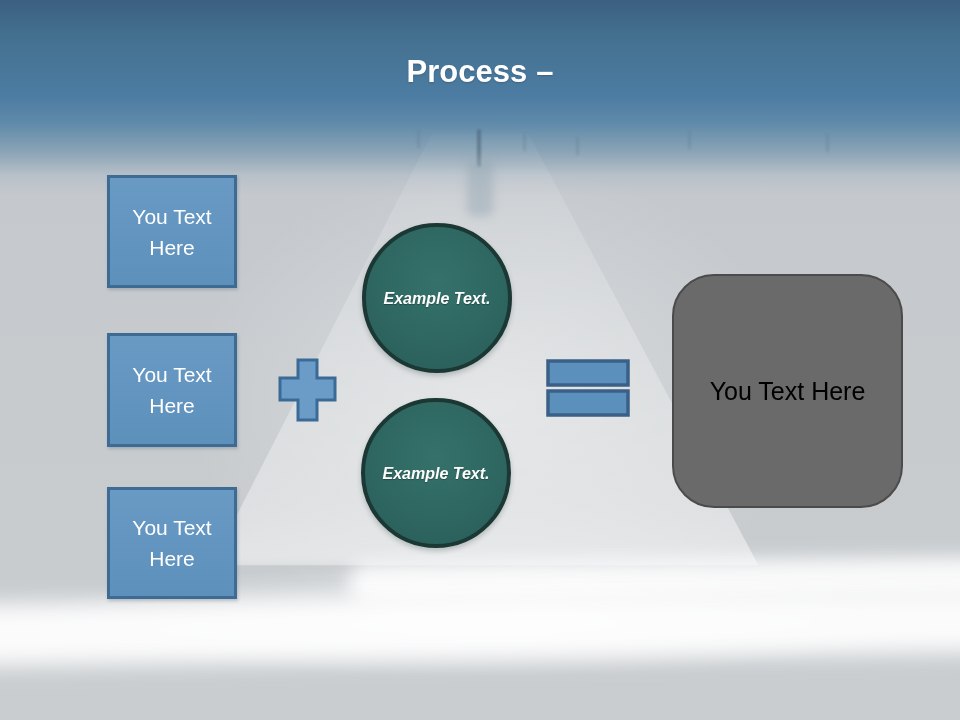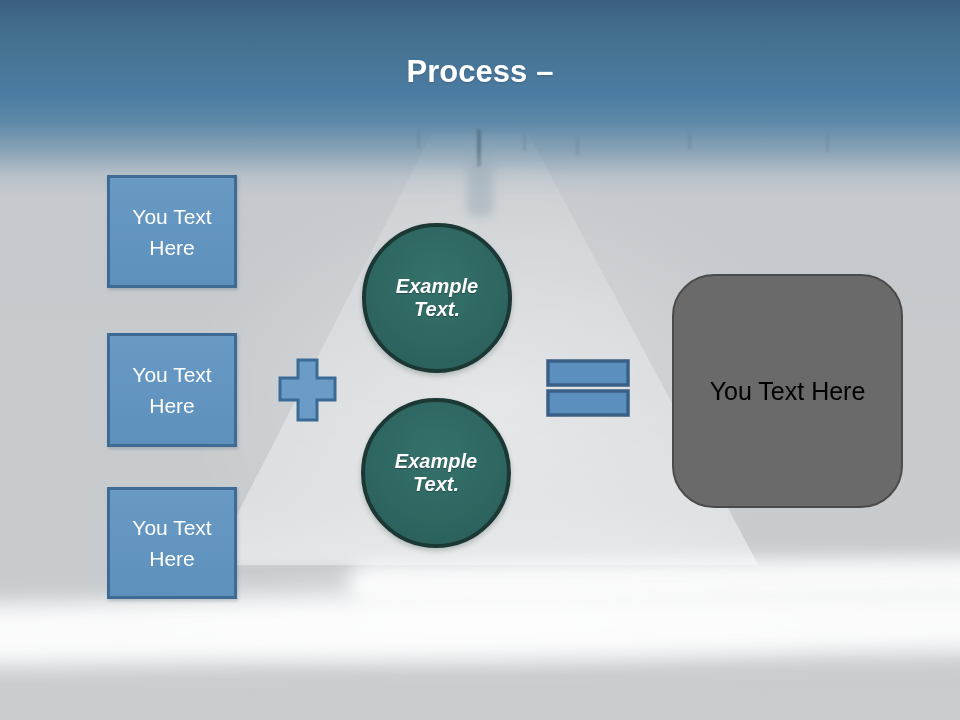--- a/index.html
+++ b/index.html
@@ -57,21 +57,21 @@
   .equals{position:absolute;left:546px;top:359px;width:84px;height:58px;}
   .equals rect{stroke:#3A6088;stroke-width:3.5;}
   
   .circ{position:absolute;width:150px;height:150px;border-radius:50%;
     box-sizing:border-box;border:4px solid #1C3834;
     background:radial-gradient(circle at 50% 38%,#35726B,#2C625D 75%);
     display:flex;align-items:center;justify-content:center;
     box-shadow:0 3px 5px rgba(40,60,60,.25);}
   .circ1{left:362px;top:223px}.circ2{left:361px;top:398px}
   .circ .lbl{width:112px;text-align:center;color:#FFFFFF;
-    font-weight:bold;font-style:italic;font-size:20px;line-height:23px;
+    font-weight:bold;font-style:italic;font-size:16px;line-height:23px;
     text-shadow:0 1px 1px rgba(0,0,0,.3);}
   
   .result{position:absolute;left:672px;top:274px;width:231px;height:234px;
     box-sizing:border-box;border:2px solid #4B4B4B;border-radius:42px;
     background:#6A6A6A;display:flex;align-items:center;justify-content:center;
     color:#000000;font-size:25px;text-align:center;}
 </style>
 </head>
 <body>
 

